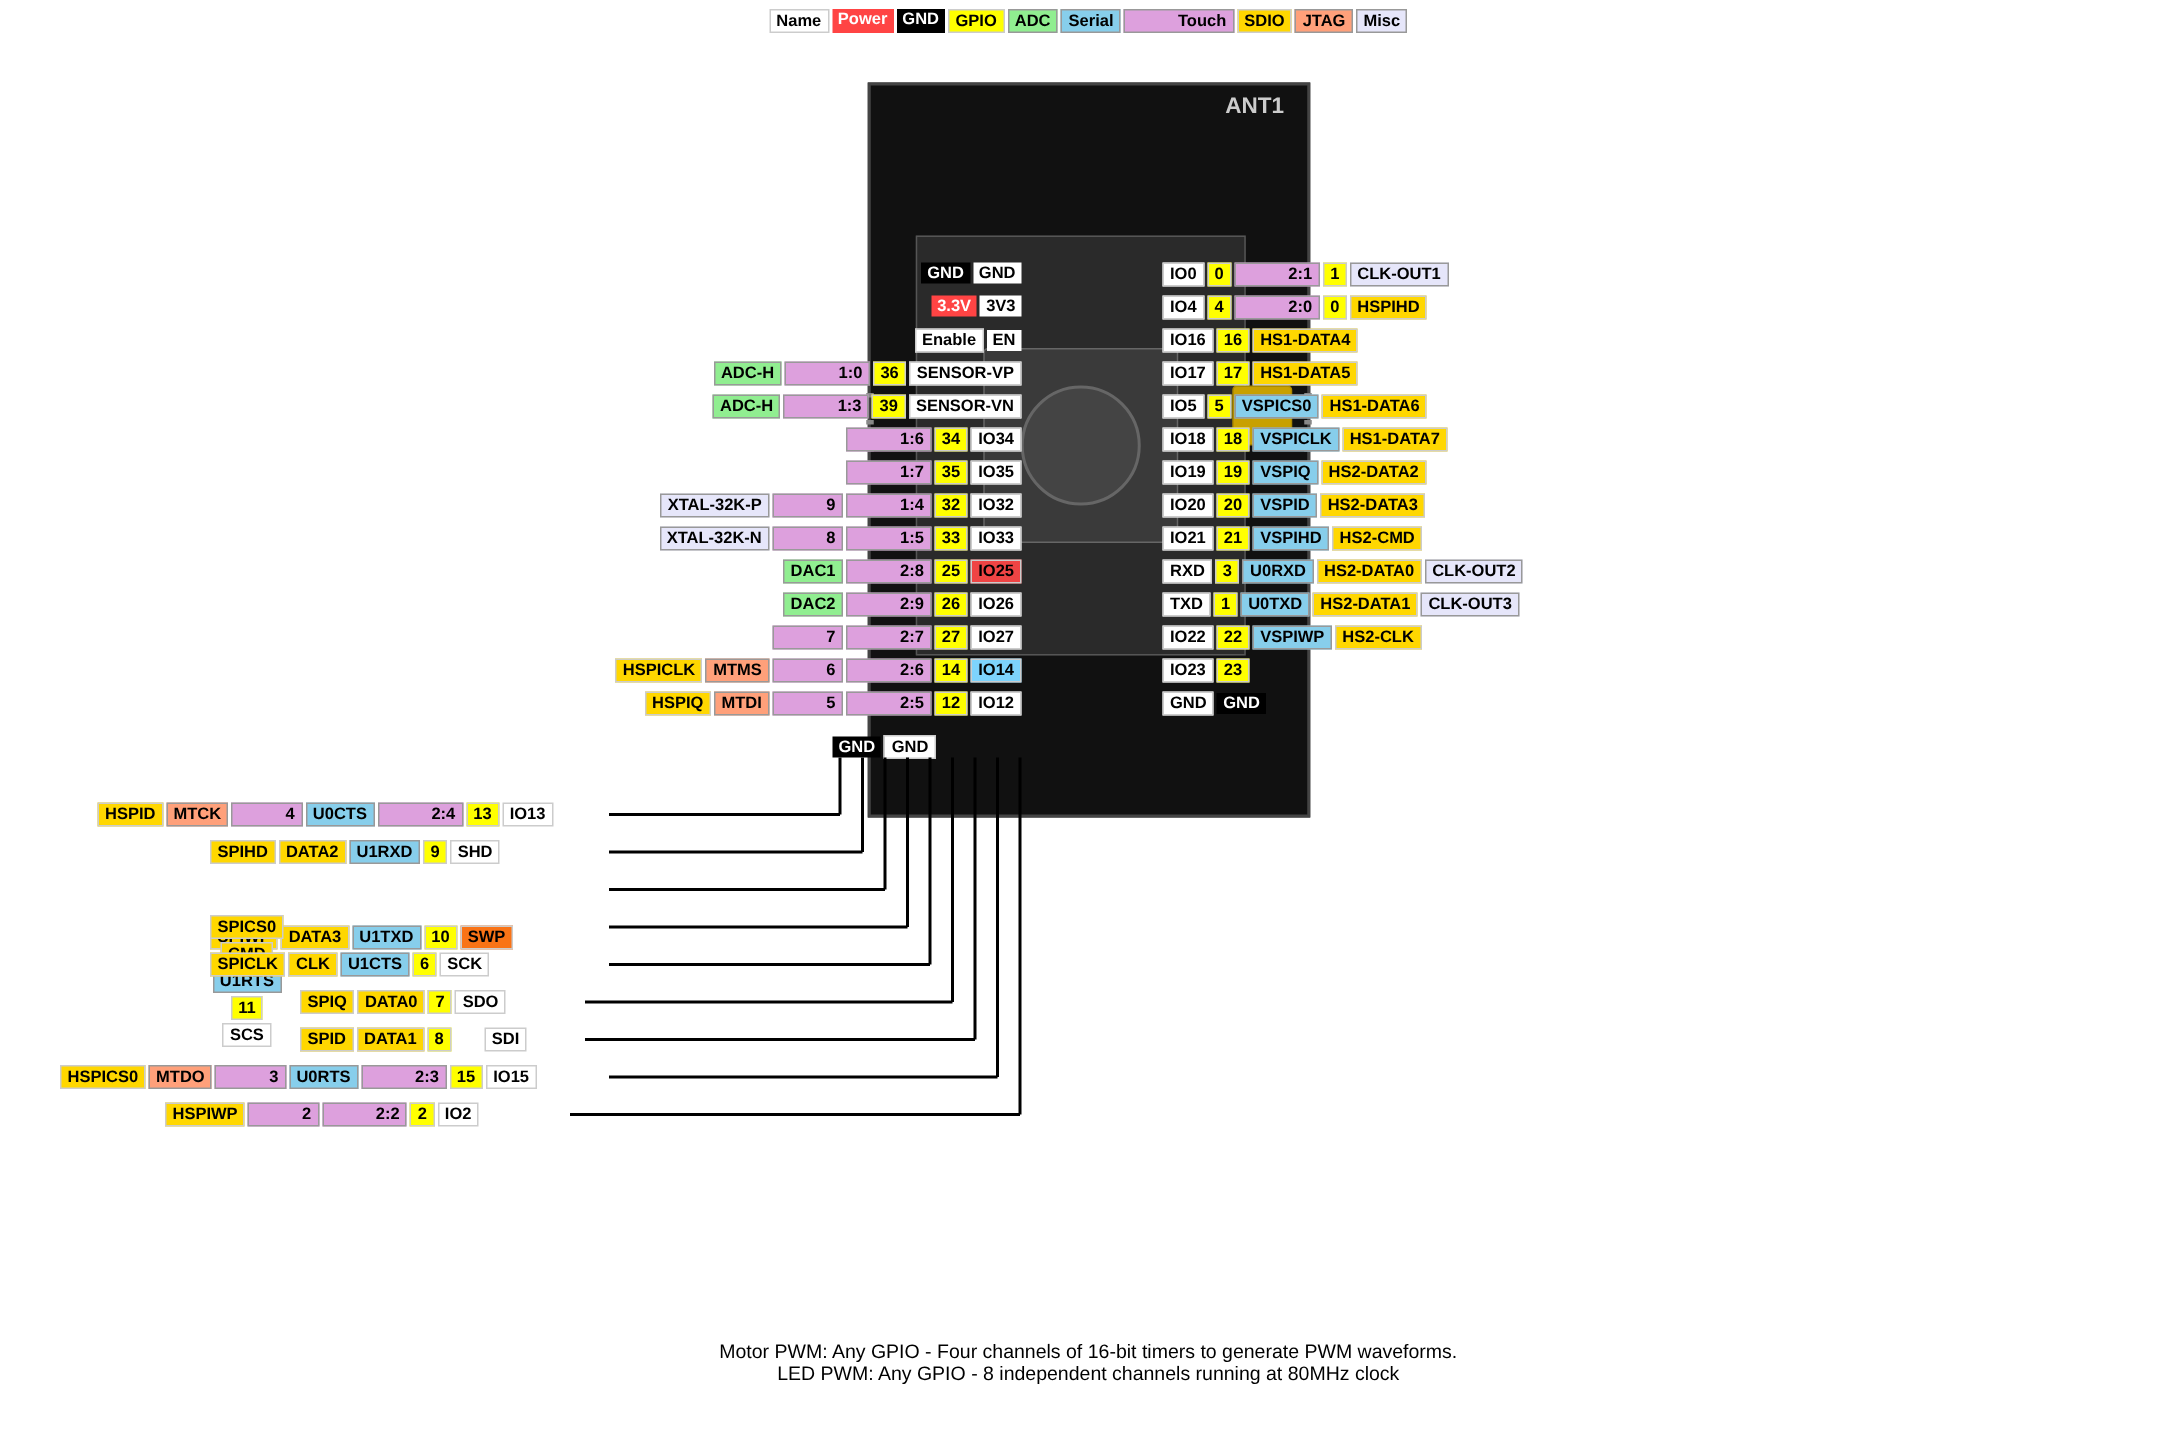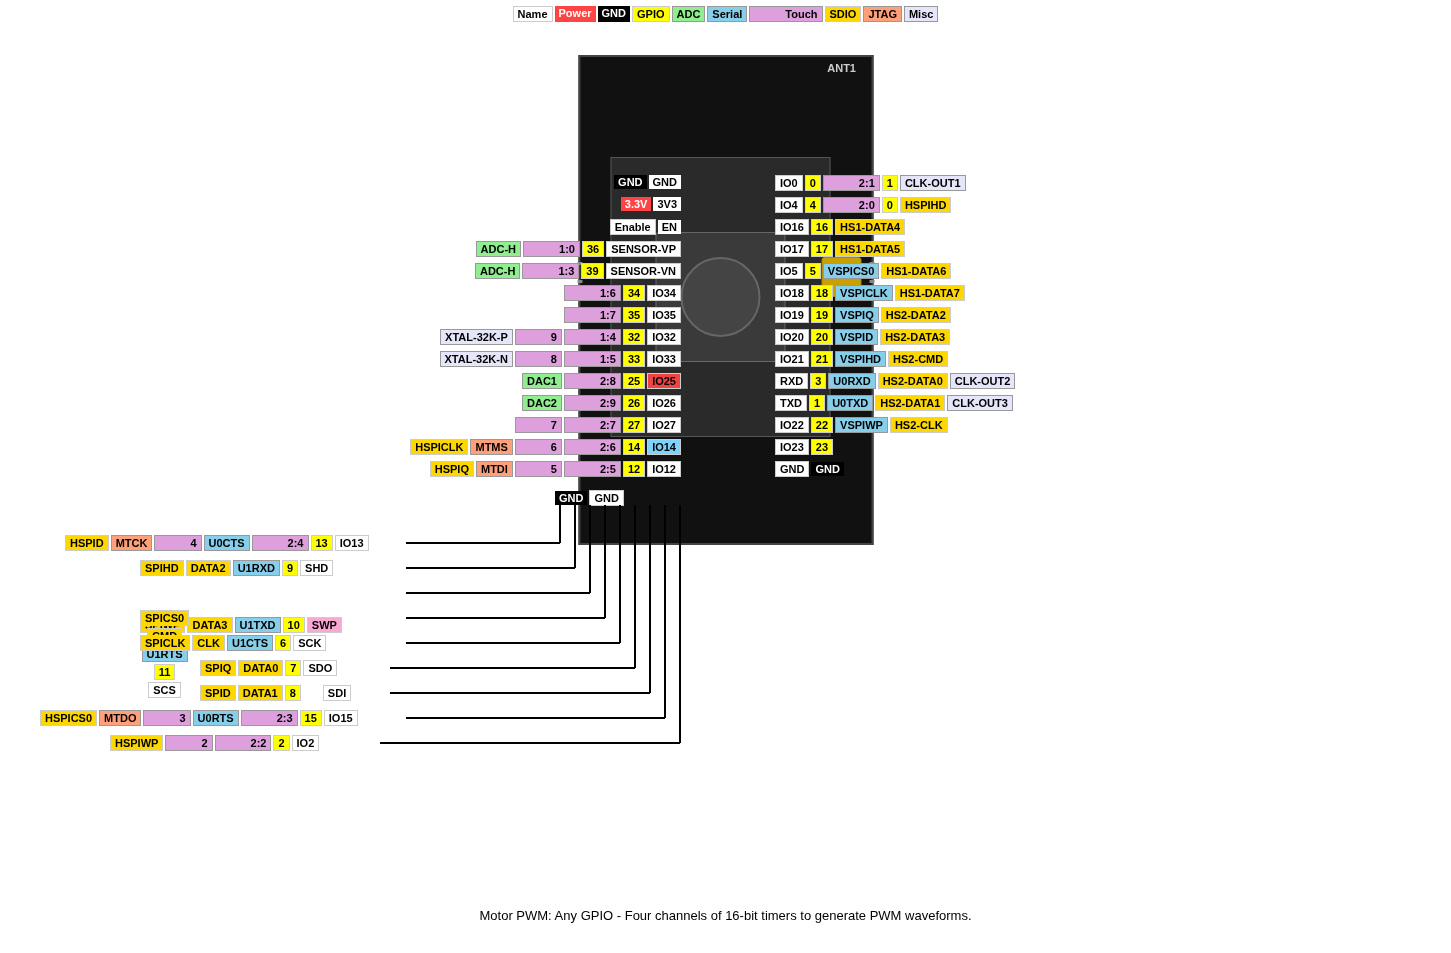--- a/index.html
+++ b/index.html
@@ -67,21 +67,21 @@
   <span class="pin-label color-gpio">GPIO</span>
   <span class="pin-label color-adc">ADC</span>
   <span class="pin-label color-serial">Serial</span>
   <span class="pin-label color-touch">Touch</span>
   <span class="pin-label color-sdio">SDIO</span>
   <span class="pin-label color-jtag">JTAG</span>
   <span class="pin-label color-misc">Misc</span>
 </div>
 
 <div style="position:absolute; top:55px; left:50%; transform:translateX(-50%); width:295px; height:490px; background:#111; border:2px solid #444;">
-  <div style="position:absolute; top:5px; right:15px; color:#ccc; font-size:11px; font-weight:bold;">ANT1</div>
+  <div style="position:absolute; top:5px; right:15px; color:#ccc; font-size:15px; font-weight:bold;">ANT1</div>
 
   <div style="position:absolute; top:100px; left:30px; width:220px; height:280px; background:#2a2a2a; border:1px solid #555; display:flex; align-items:center; justify-content:center;">
     <div style="width:130px; height:130px; background:#3a3a3a; border:1px solid #666; border-radius:3px; display:flex; align-items:center; justify-content:center;">
       <div style="width:80px; height:80px; background:#444; border-radius:50%; border:2px solid #666;"></div>
     </div>
   </div>
 
   <div style="position:absolute; top:200px; right:10px; width:40px; height:40px; background:#c8a000; border:1px solid #aa8800; border-radius:3px;"></div>
 
   <div style="position:absolute; left:-3px; top:205px; display:flex; flex-direction:column; gap:0px;">
@@ -316,21 +316,21 @@
   <span class="pin-label color-serial">U1RXD</span>
   <span class="pin-label color-gpio">9</span>
   <span class="pin-label" style="background:#fff; border:1px solid #ccc;">SHD</span>
 </div>
 
 <div class="pr" style="top:585px; left:140px;margin-top:32px;">
   <span class="pin-label color-sdio">SPIWP</span>
   <span class="pin-label color-sdio">DATA3</span>
   <span class="pin-label color-serial">U1TXD</span>
   <span class="pin-label color-gpio">10</span>
-  <span class="pin-label" style="background:#f9a8d4; border:1px solid #ccc;">SWP</span>
+  <span class="pin-label" style="background:#f97316; border:1px solid #ccc;">SWP</span>
 </div>
 
 <div class="pr" style="top:610px; left:140px;flex-direction:column;">
   <span class="pin-label color-sdio">SPICS0</span>
   <span class="pin-label color-sdio">CMD</span>
   <span class="pin-label color-serial">U1RTS</span>
   <span class="pin-label color-gpio">11</span>
   <span class="pin-label" style="background:#fff; border:1px solid #ccc;">SCS</span>
 </div>
 
@@ -399,13 +399,14 @@
 
   <line x1="406" y1="718" x2="665" y2="718" stroke="black" stroke-width="2"></line>
   <line x1="665" y1="718" x2="665" y2="505" stroke="black" stroke-width="2"></line>
 
   <line x1="380" y1="743" x2="680" y2="743" stroke="black" stroke-width="2"></line>
   <line x1="680" y1="743" x2="680" y2="505" stroke="black" stroke-width="2"></line>
 </svg>
 
 <div style="position:absolute; bottom:30px; left:0; right:0; text-align:center;">
   <div style="font-size:13px;">Motor PWM: Any GPIO - Four channels of 16-bit timers to generate PWM waveforms.</div>
+  <div style="font-size:13px;">LED PWM: Any GPIO - 8 independent channels running at 80MHz clock</div>
 </div>
 
 </body></html>

